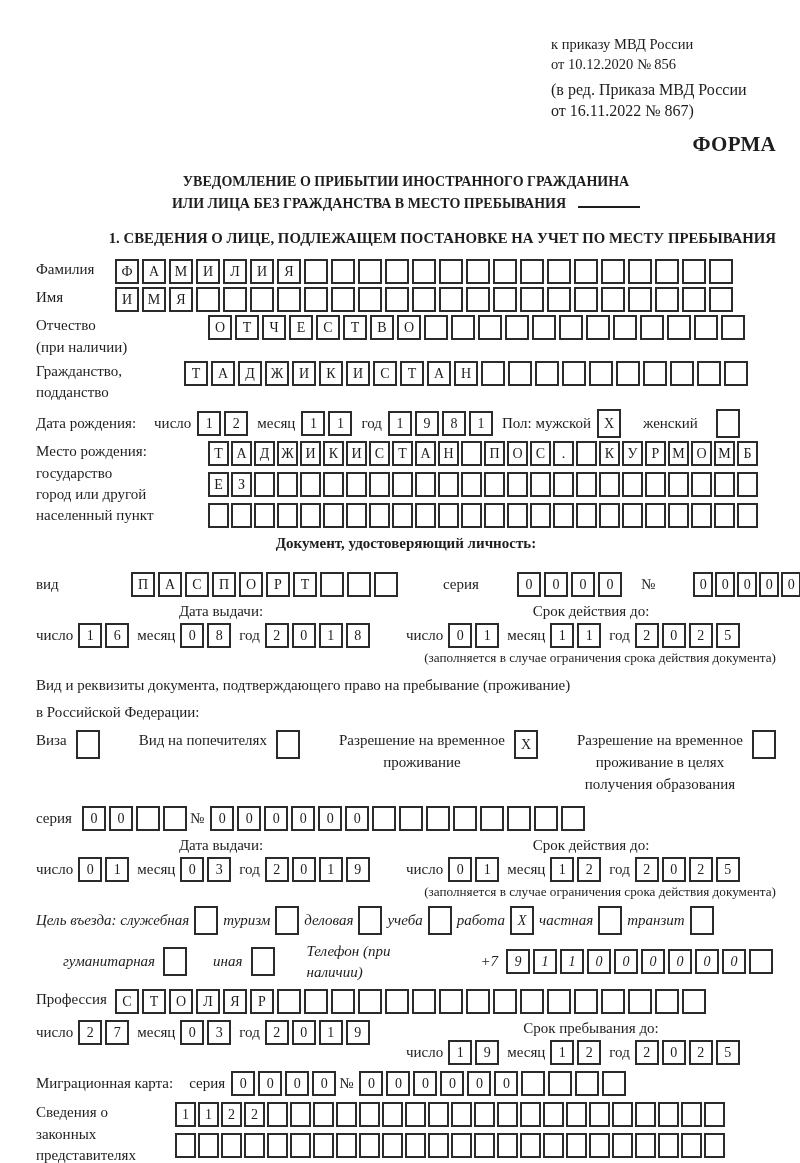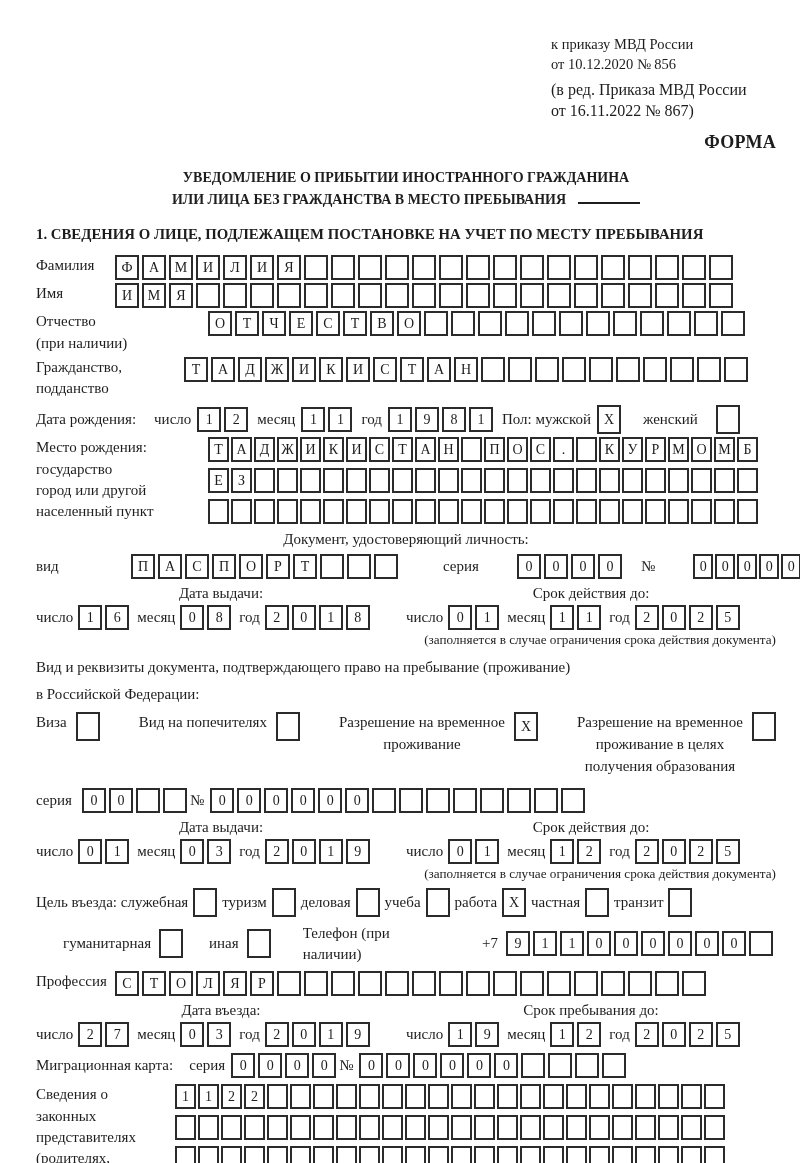--- a/index.html
+++ b/index.html
@@ -4,24 +4,24 @@
 <style>
   html,body{margin:0;padding:0;background:#ffffff;}
   body{
     width:800px;height:1163px;overflow:hidden;
     font-family:"Liberation Serif","DejaVu Serif",serif;
     color:#1d1d1d;font-size:15px;
   }
   .page{padding:34px 24px 0 36px;}
   .hdr{margin-left:auto;width:225px;line-height:1.38;font-size:14.5px;}
   .hdr-sub{margin-top:5px;font-size:16px;line-height:1.34;}
-  .forma{text-align:right;font-weight:bold;font-size:18px;margin-top:10px;letter-spacing:.3px;}
+  .forma{text-align:right;font-weight:bold;font-size:21px;margin-top:10px;letter-spacing:.3px;}
   .title{margin-top:14px;text-align:center;font-weight:bold;font-size:14px;line-height:1.55;}
   .blank{display:inline-block;width:62px;border-bottom:2px solid #1d1d1d;height:13px;margin-left:12px;}
-  .sec{margin-top:16px;text-align:left;font-weight:bold;font-size:14.8px;}
+  .sec{margin-top:16px;text-align:right;font-weight:bold;font-size:14.8px;}
   .rows{margin-top:12px;}
   .row{display:flex;align-items:flex-start;margin-bottom:3px;}
   .lbl{line-height:1.42;}
   .ml{white-space:pre-line;}
   .cells{display:flex;flex-wrap:nowrap;align-items:flex-start;}
   .cell{
     flex:0 0 auto;box-sizing:border-box;background:#fff;
     width:24px;height:25px;border:2px solid #2b2b2b;margin-right:3px;
     text-align:center;line-height:21px;font-size:14px;
   }
@@ -29,31 +29,31 @@
   .idnum .cell{width:20px;margin-right:2px;}
   .cb-box .cell{width:24px;height:29px;line-height:25px;margin-right:0;}
   .w80{flex:0 0 79px;}
   .w148{flex:0 0 148px;}
   .w172{flex:0 0 172px;}
   .w140{flex:0 0 139px;}
   .gap6{width:6px;flex:0 0 6px;}
   .gap10{width:10px;flex:0 0 10px;}
   .gap16{width:16px;flex:0 0 16px;}
   .stack{display:flex;flex-direction:column;gap:6px;}
-  .center-bold{text-align:center;font-weight:normal;margin:7px 0 6px 0;}
+  .center-bold{text-align:center;font-weight:bold;margin:7px 0 20px 0;}
   .dates{display:flex;margin-bottom:2px;}
   .dcol{flex:0 0 50%;}
   .dhead{text-align:center;margin-bottom:3px;}
   .dline{display:flex;align-items:center;gap:5px;}
   .note-r{text-align:right;font-size:13.2px;margin:1px 0 6px 0;}
   .para{line-height:1.8;margin-top:2px;}
   .cbrow{display:flex;justify-content:space-between;align-items:flex-start;margin:4px 0 10px 0;}
   .cb{display:flex;align-items:flex-start;gap:9px;}
   .cb .ml{text-align:center;line-height:1.45;}
-  .purpose{display:flex;align-items:center;gap:5px;margin-bottom:6px;flex-wrap:nowrap;}
+  .purpose{display:flex;align-items:center;gap:5px;margin-bottom:6px;flex-wrap:nowrap;font-style:italic;}
   .indent{margin-left:27px;gap:8px;}
   .mt6{margin-top:6px;}
 </style>
 </head>
 <body>
 
 <div class="page">
 
   <div class="hdr">
     <div>к приказу МВД России</div>
@@ -593,21 +593,20 @@
           <span class="cell"></span>
           <span class="cell"></span>
           <span class="cell"></span>
           <span class="cell"></span>
           <span class="cell"></span>
         </span>
     </div>
 
     <div class="dates mt6">
       <div class="dcol">
-        <div class="dhead">Дата въезда:</div>
         <div class="dline">
           <span class="lbl">число</span>
           <span class="cells">
               <span class="cell">2</span>
               <span class="cell">7</span>
             </span>
           <span class="lbl">месяц</span>
           <span class="cells">
               <span class="cell">0</span>
               <span class="cell">3</span>

